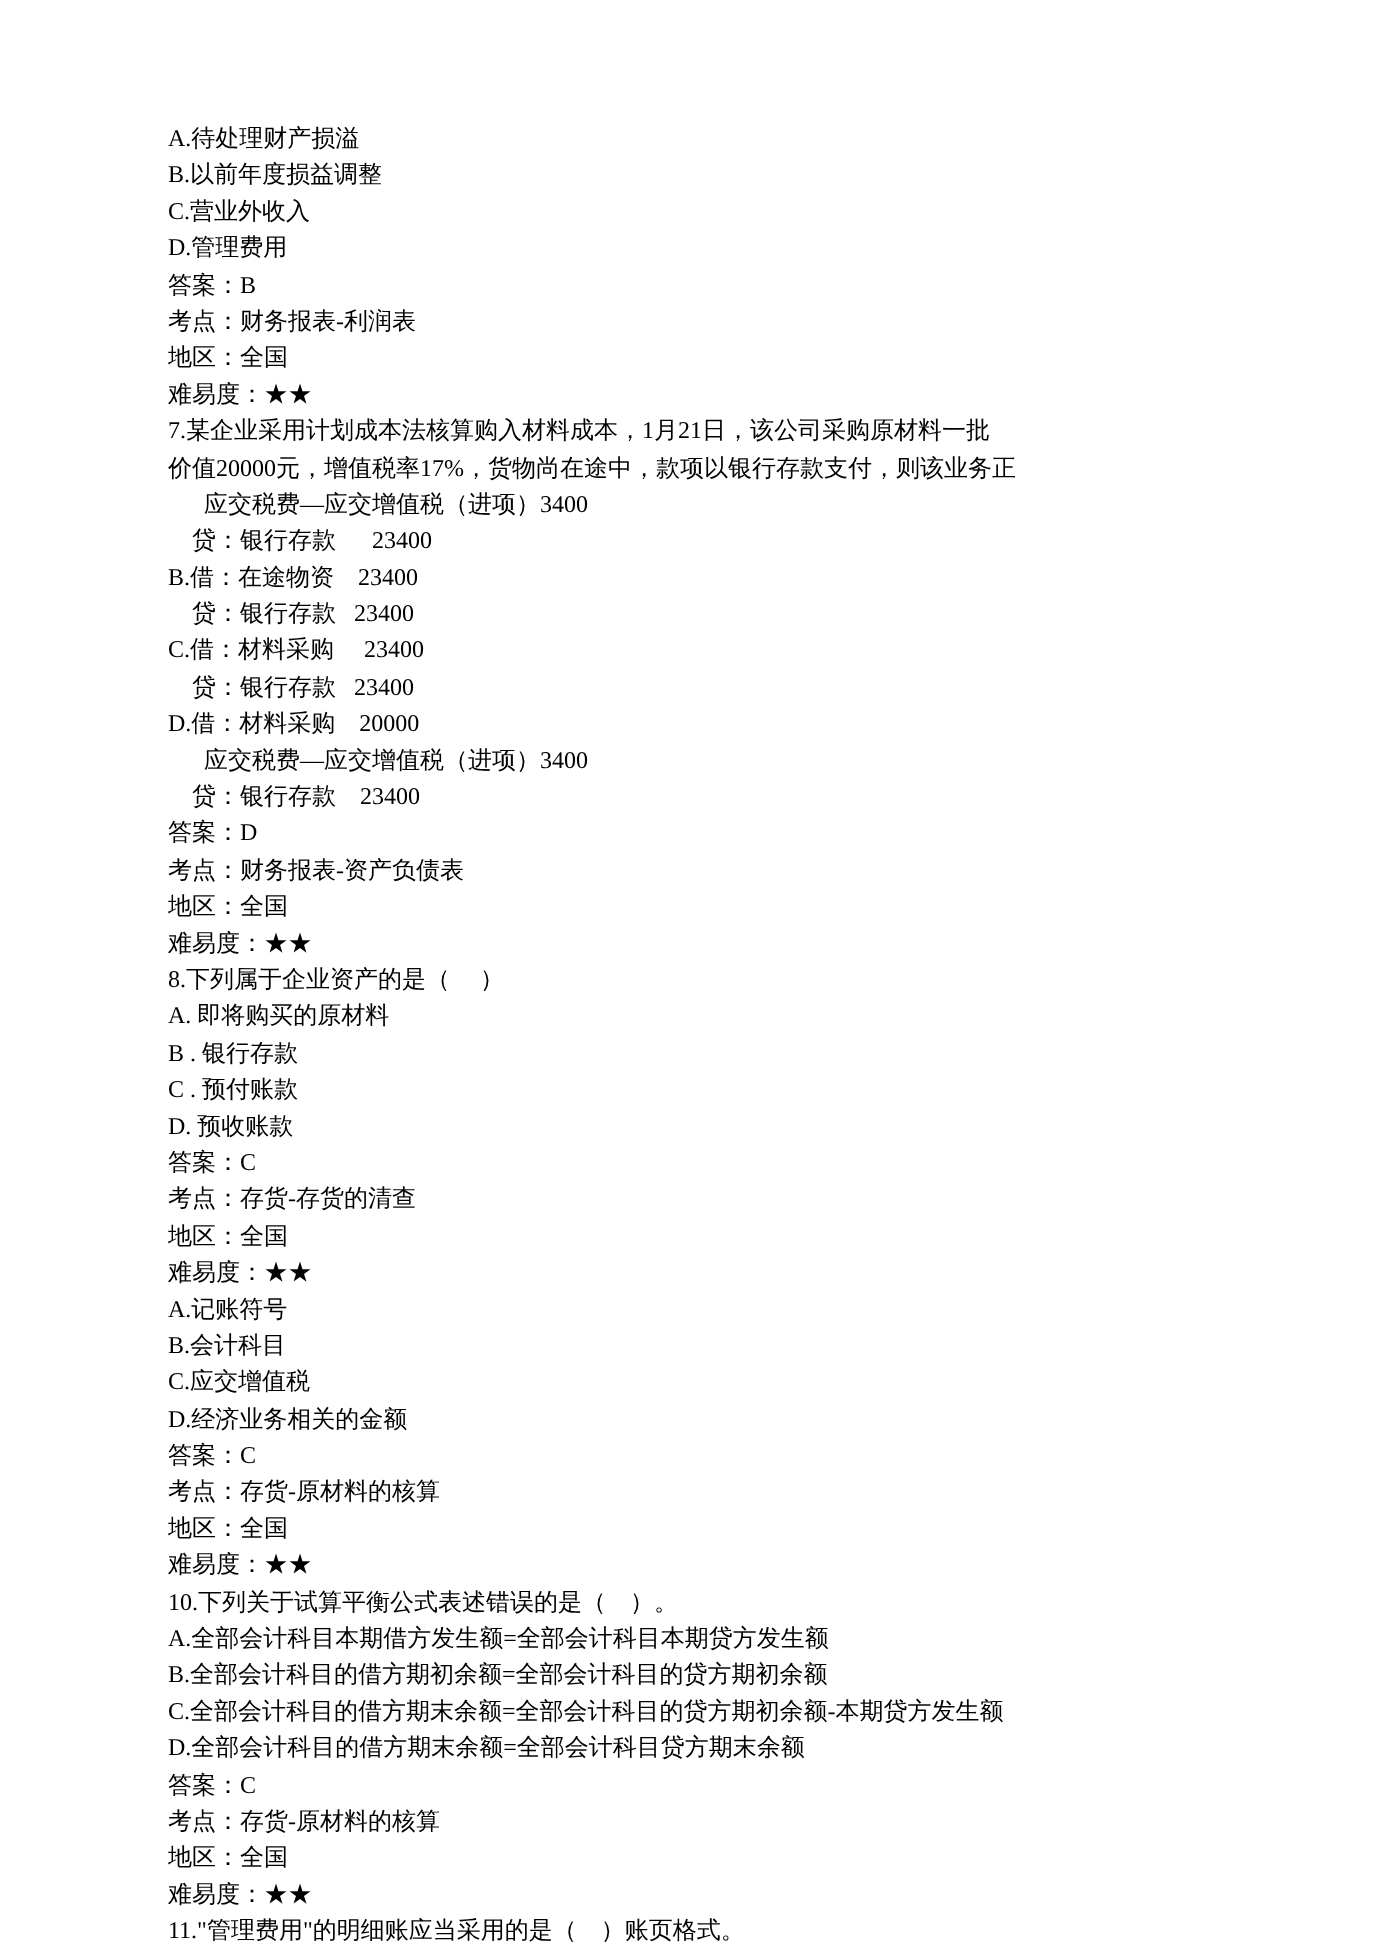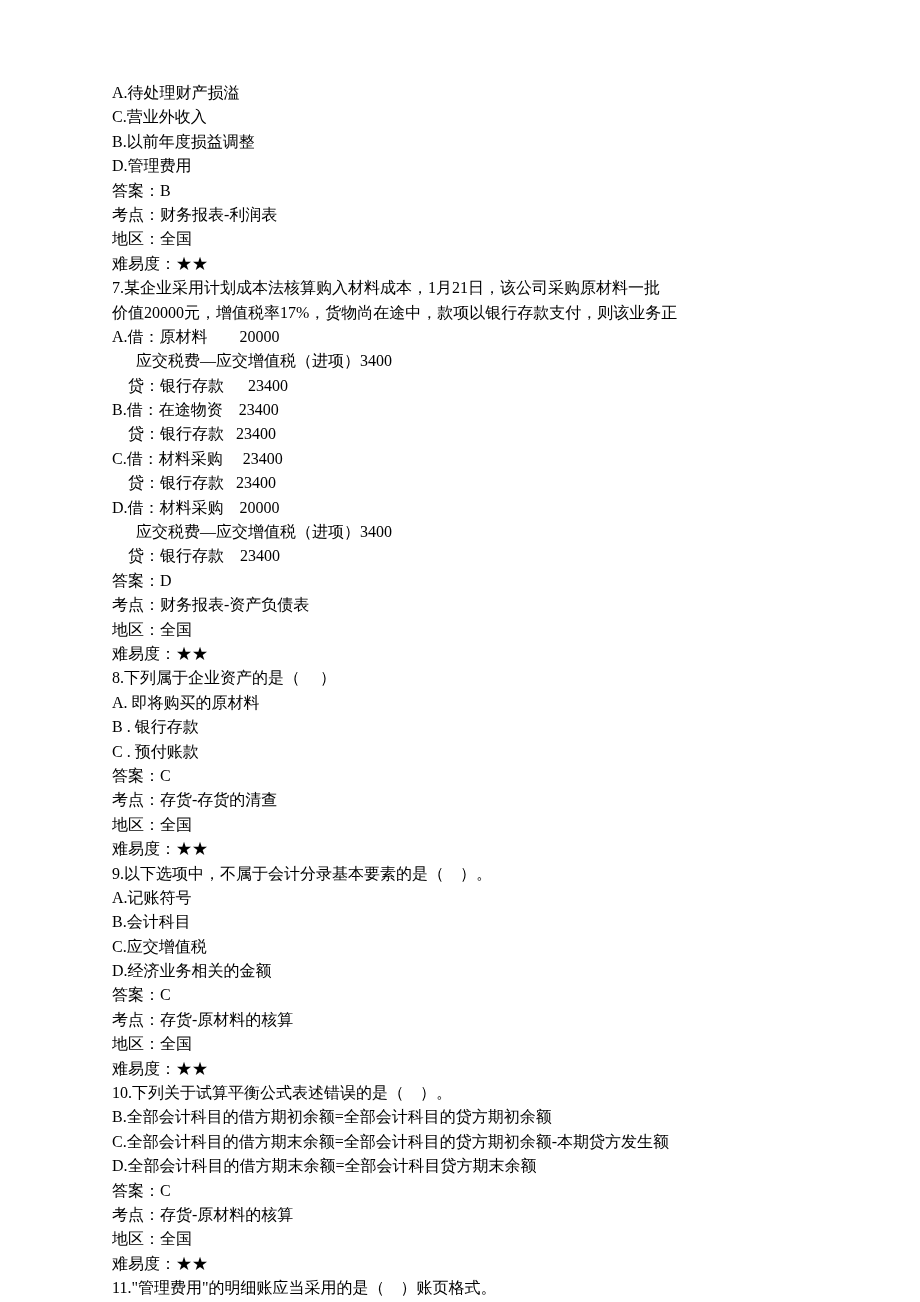--- a/index.html
+++ b/index.html
@@ -16,61 +16,61 @@
   .line {
     white-space: pre;
     margin: 2px;
   }
 </style>
 </head>
 <body>
 
 <div>
   <p class="line">A.待处理财产损溢</p>
+  <p class="line">B.以前年度损益调整</p>
   <p class="line">C.营业外收入</p>
-  <p class="line">B.以前年度损益调整</p>
   <p class="line">D.管理费用</p>
   <p class="line">答案：B</p>
   <p class="line">考点：财务报表-利润表</p>
   <p class="line">地区：全国</p>
   <p class="line">难易度：★★</p>
   <p class="line">7.某企业采用计划成本法核算购入材料成本，1月21日，该公司采购原材料一批</p>
   <p class="line">价值20000元，增值税率17%，货物尚在途中，款项以银行存款支付，则该业务正</p>
-  <p class="line">A.借：原材料        20000</p>
   <p class="line">      应交税费—应交增值税（进项）3400</p>
   <p class="line">    贷：银行存款      23400</p>
   <p class="line">B.借：在途物资    23400</p>
   <p class="line">    贷：银行存款   23400</p>
   <p class="line">C.借：材料采购     23400</p>
   <p class="line">    贷：银行存款   23400</p>
   <p class="line">D.借：材料采购    20000</p>
   <p class="line">      应交税费—应交增值税（进项）3400</p>
   <p class="line">    贷：银行存款    23400</p>
   <p class="line">答案：D</p>
   <p class="line">考点：财务报表-资产负债表</p>
   <p class="line">地区：全国</p>
   <p class="line">难易度：★★</p>
   <p class="line">8.下列属于企业资产的是（     ）</p>
   <p class="line">A. 即将购买的原材料</p>
   <p class="line">B . 银行存款</p>
   <p class="line">C . 预付账款</p>
+  <p class="line">D. 预收账款</p>
   <p class="line">答案：C</p>
   <p class="line">考点：存货-存货的清查</p>
   <p class="line">地区：全国</p>
   <p class="line">难易度：★★</p>
-  <p class="line">9.以下选项中，不属于会计分录基本要素的是（    ）。</p>
   <p class="line">A.记账符号</p>
   <p class="line">B.会计科目</p>
   <p class="line">C.应交增值税</p>
   <p class="line">D.经济业务相关的金额</p>
   <p class="line">答案：C</p>
   <p class="line">考点：存货-原材料的核算</p>
   <p class="line">地区：全国</p>
   <p class="line">难易度：★★</p>
   <p class="line">10.下列关于试算平衡公式表述错误的是（    ）。</p>
+  <p class="line">A.全部会计科目本期借方发生额=全部会计科目本期贷方发生额</p>
   <p class="line">B.全部会计科目的借方期初余额=全部会计科目的贷方期初余额</p>
   <p class="line">C.全部会计科目的借方期末余额=全部会计科目的贷方期初余额-本期贷方发生额</p>
   <p class="line">D.全部会计科目的借方期末余额=全部会计科目贷方期末余额</p>
   <p class="line">答案：C</p>
   <p class="line">考点：存货-原材料的核算</p>
   <p class="line">地区：全国</p>
   <p class="line">难易度：★★</p>
   <p class="line">11."管理费用"的明细账应当采用的是（    ）账页格式。</p>
   <p class="line">A.三栏式账簿</p>
   <p class="line">B.以下选项中</p>

